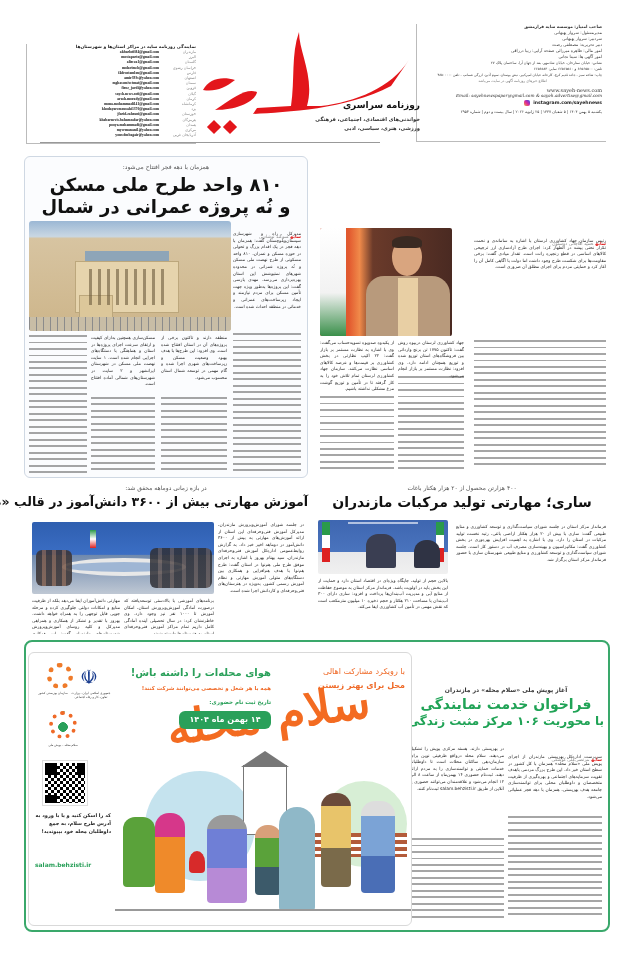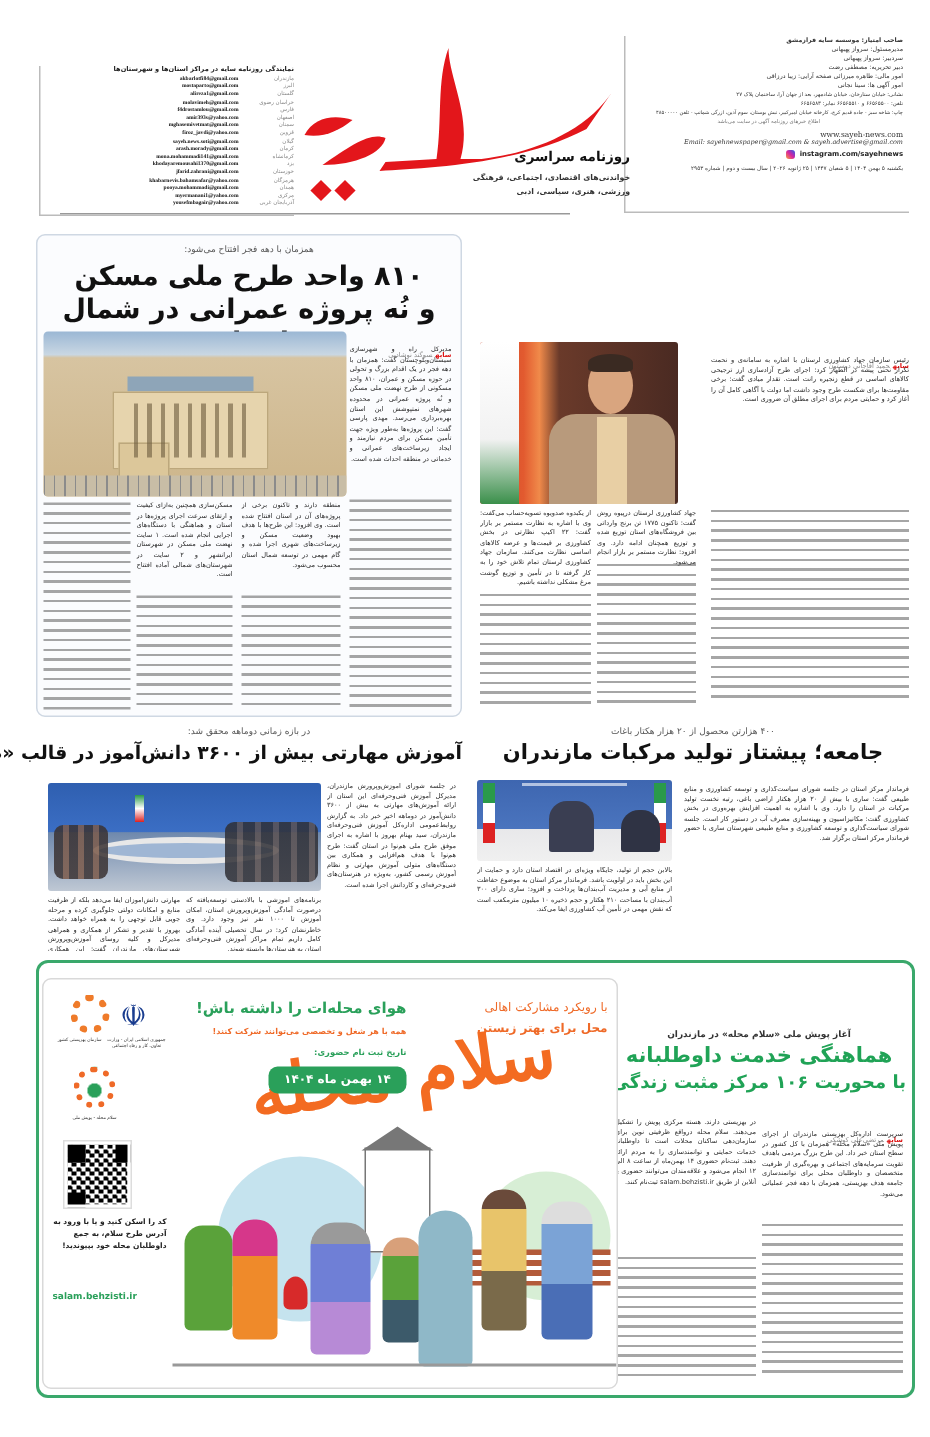--- a/index.html
+++ b/index.html
@@ -200,39 +200,39 @@
     <div style="position:absolute;left:58px;top:8px;width:6px;height:18px;background:linear-gradient(180deg,#2a9a4a,#fff,#d22)"></div>
   </div>
 
   <div class="abs col-text" style="right:4px;top:38px;width:86px;height:112px">در جلسه شورای آموزش‌وپرورش مازندران، مدیرکل آموزش فنی‌وحرفه‌ای این استان از ارائه آموزش‌های مهارتی به بیش از ۳۶۰۰ دانش‌آموز در دوماهه اخیر خبر داد. به گزارش روابط‌عمومی اداره‌کل آموزش فنی‌وحرفه‌ای مازندران، سید بهنام بهروز با اشاره به اجرای موفق طرح ملی هم‌نوا در استان گفت: طرح هم‌نوا با هدف هم‌افزایی و همکاری بین دستگاه‌های متولی آموزش مهارتی و نظام آموزش رسمی کشور، به‌ویژه در هنرستان‌های فنی‌وحرفه‌ای و کاردانش اجرا شده است.</div>
   <div class="abs col-text" style="left:100px;top:114px;width:90px;height:36px">برنامه‌های آموزشی با بالادستی توسعه‌یافته که درصورت آمادگی آموزش‌وپرورش استان، امکان آموزش تا ۱۰۰۰ نفر نیز وجود دارد. وی خاطرنشان کرد: در سال تحصیلی آینده آمادگی کامل داریم تمام مراکز آموزش فنی‌وحرفه‌ای استان به هنرستان‌ها وابسته شوند.</div>
   <div class="abs col-text" style="left:8px;top:114px;width:88px;height:36px">مهارتی دانش‌آموزان ایفا می‌دهد بلکه از ظرفیت منابع و امکانات دولتی جلوگیری کرده و مرحله جویی قابل توجهی را به همراه خواهد داشت. بهروز با تقدیر و تشکر از همکاری و همراهی مدیرکل و کلیه روسای آموزش‌وپرورش شهرستان‌های مازندران گفت: این همکاری می‌تواند نقش کلیدی در موفقیت طرح‌های مشترک داشته باشد.</div>
 </div>
 
 <div class="abs" style="left:314px;top:484px;width:296px;height:150px">
   <div class="kicker">۴۰۰ هزارتن محصول از ۲۰ هزار هکتار باغات</div>
-  <div class="headline" style="font-size:14px;line-height:18px;margin-top:2px">جامعه؛ پیشتاز تولید مرکبات مازندران</div>
+  <div class="headline" style="font-size:14px;line-height:18px;margin-top:2px">ساری؛ مهارتی تولید مرکبات مازندران</div>
 
   <div class="abs photo" style="left:4px;top:36px;width:130px;height:54px;border-radius:2px;background:linear-gradient(180deg,#3e66b0 0,#4a74be 60%,#e8e8ea 60%,#f0f0f0 100%)">
     <div style="position:absolute;left:4px;top:2px;width:8px;height:40px;background:linear-gradient(180deg,#2a9a4a 0,#2a9a4a 33%,#fff 33%,#fff 66%,#d22 66%)"></div>
     <div style="position:absolute;left:118px;top:2px;width:8px;height:40px;background:linear-gradient(180deg,#2a9a4a 0,#2a9a4a 33%,#fff 33%,#fff 66%,#d22 66%)"></div>
     <div style="position:absolute;left:48px;top:14px;width:30px;height:34px;border-radius:12px 12px 2px 2px;background:#3a3e52"></div>
     <div style="position:absolute;left:96px;top:20px;width:26px;height:28px;border-radius:12px 12px 2px 2px;background:#2f3344"></div>
     <div style="position:absolute;left:30px;top:2px;width:70px;height:2px;background:#cfd9ee;opacity:.8"></div>
   </div>
 
   <div class="abs col-text" style="right:4px;top:40px;width:150px;height:110px">فرماندار مرکز استان در جلسه شورای سیاست‌گذاری و توسعه کشاورزی و منابع طبیعی گفت: ساری با بیش از ۲۰ هزار هکتار اراضی باغی، رتبه نخست تولید مرکبات در استان را دارد. وی با اشاره به اهمیت افزایش بهره‌وری در بخش کشاورزی گفت: مکانیزاسیون و بهینه‌سازی مصرف آب در دستور کار است. جلسه شورای سیاست‌گذاری و توسعه کشاورزی و منابع طبیعی شهرستان ساری با حضور فرماندار مرکز استان برگزار شد.</div>
   <div class="abs col-text" style="left:4px;top:94px;width:130px;height:56px">بالابن حجم از تولید، جایگاه ویژه‌ای در اقتصاد استان دارد و حمایت از این بخش باید در اولویت باشد. فرماندار مرکز استان به موضوع حفاظت از منابع آبی و مدیریت آب‌بندان‌ها پرداخت و افزود: ساری دارای ۳۰۰ آب‌بندان با مساحت ۲۱۰ هکتار و حجم ذخیره ۱۰ میلیون مترمکعب است که نقش مهمی در تأمین آب کشاورزی ایفا می‌کند.</div>
 </div>
 
 <div class="abs" style="left:24px;top:640px;width:586px;height:292px;border:2px solid #3aa86b;border-radius:8px">
 
   <div class="abs" style="right:4px;top:0;width:196px;height:288px">
     <div class="kicker" style="margin-top:44px;color:#333;font-weight:bold">آغاز پویش ملی «سلام محله» در مازندران</div>
-    <div class="headline" style="color:#20a356;font-size:14px;line-height:18px;margin-top:2px">هماهنگی خدمت داوطلبانه</div>
+    <div class="headline" style="color:#20a356;font-size:14px;line-height:18px;margin-top:2px">فراخوان خدمت نمایندگی</div>
     <div class="headline" style="color:#20a356;font-size:12px;line-height:17px;white-space:nowrap">با محوریت ۱۰۶ مرکز مثبت زندگی استان</div>
     <div class="abs" style="right:2px;top:104px;width:94px;text-align:right">
       <span class="byline"><b>سایه</b><span>مرتضی‌علی کوشکی</span></span>
     </div>
     <div class="abs col-text" style="right:2px;top:112px;width:94px;height:60px">سرپرست اداره‌کل بهزیستی مازندران از اجرای پویش ملی «سلام محله» همزمان با کل کشور در سطح استان خبر داد. این طرح بزرگ مردمی باهدف تقویت سرمایه‌های اجتماعی و بهره‌گیری از ظرفیت متخصصان و داوطلبان محلی برای توانمندسازی جامعه هدف بهزیستی، همزمان با دهه فجر عملیاتی می‌شود.</div>
     <div class="abs" style="right:2px;top:174px;width:94px;height:104px">
         <span class="filler"></span>
       </div>
     <div class="abs col-text" style="left:2px;top:104px;width:94px;height:90px">در بهزیستی دارند. هسته مرکزی پویش را تشکیل می‌دهند. سلام محله درواقع ظرفیتی نوین برای سازمان‌دهی ساکنان محلات است تا داوطلبانه خدمات حمایتی و توانمندسازی را به مردم ارائه دهند. ثبت‌نام حضوری ۱۴ بهمن‌ماه از ساعت ۸ الی ۱۲ انجام می‌شود و علاقه‌مندان می‌توانند حضوری یا آنلاین از طریق salam.behzisti.ir ثبت‌نام کنند.</div>
     <div class="abs" style="left:2px;top:196px;width:94px;height:80px">

